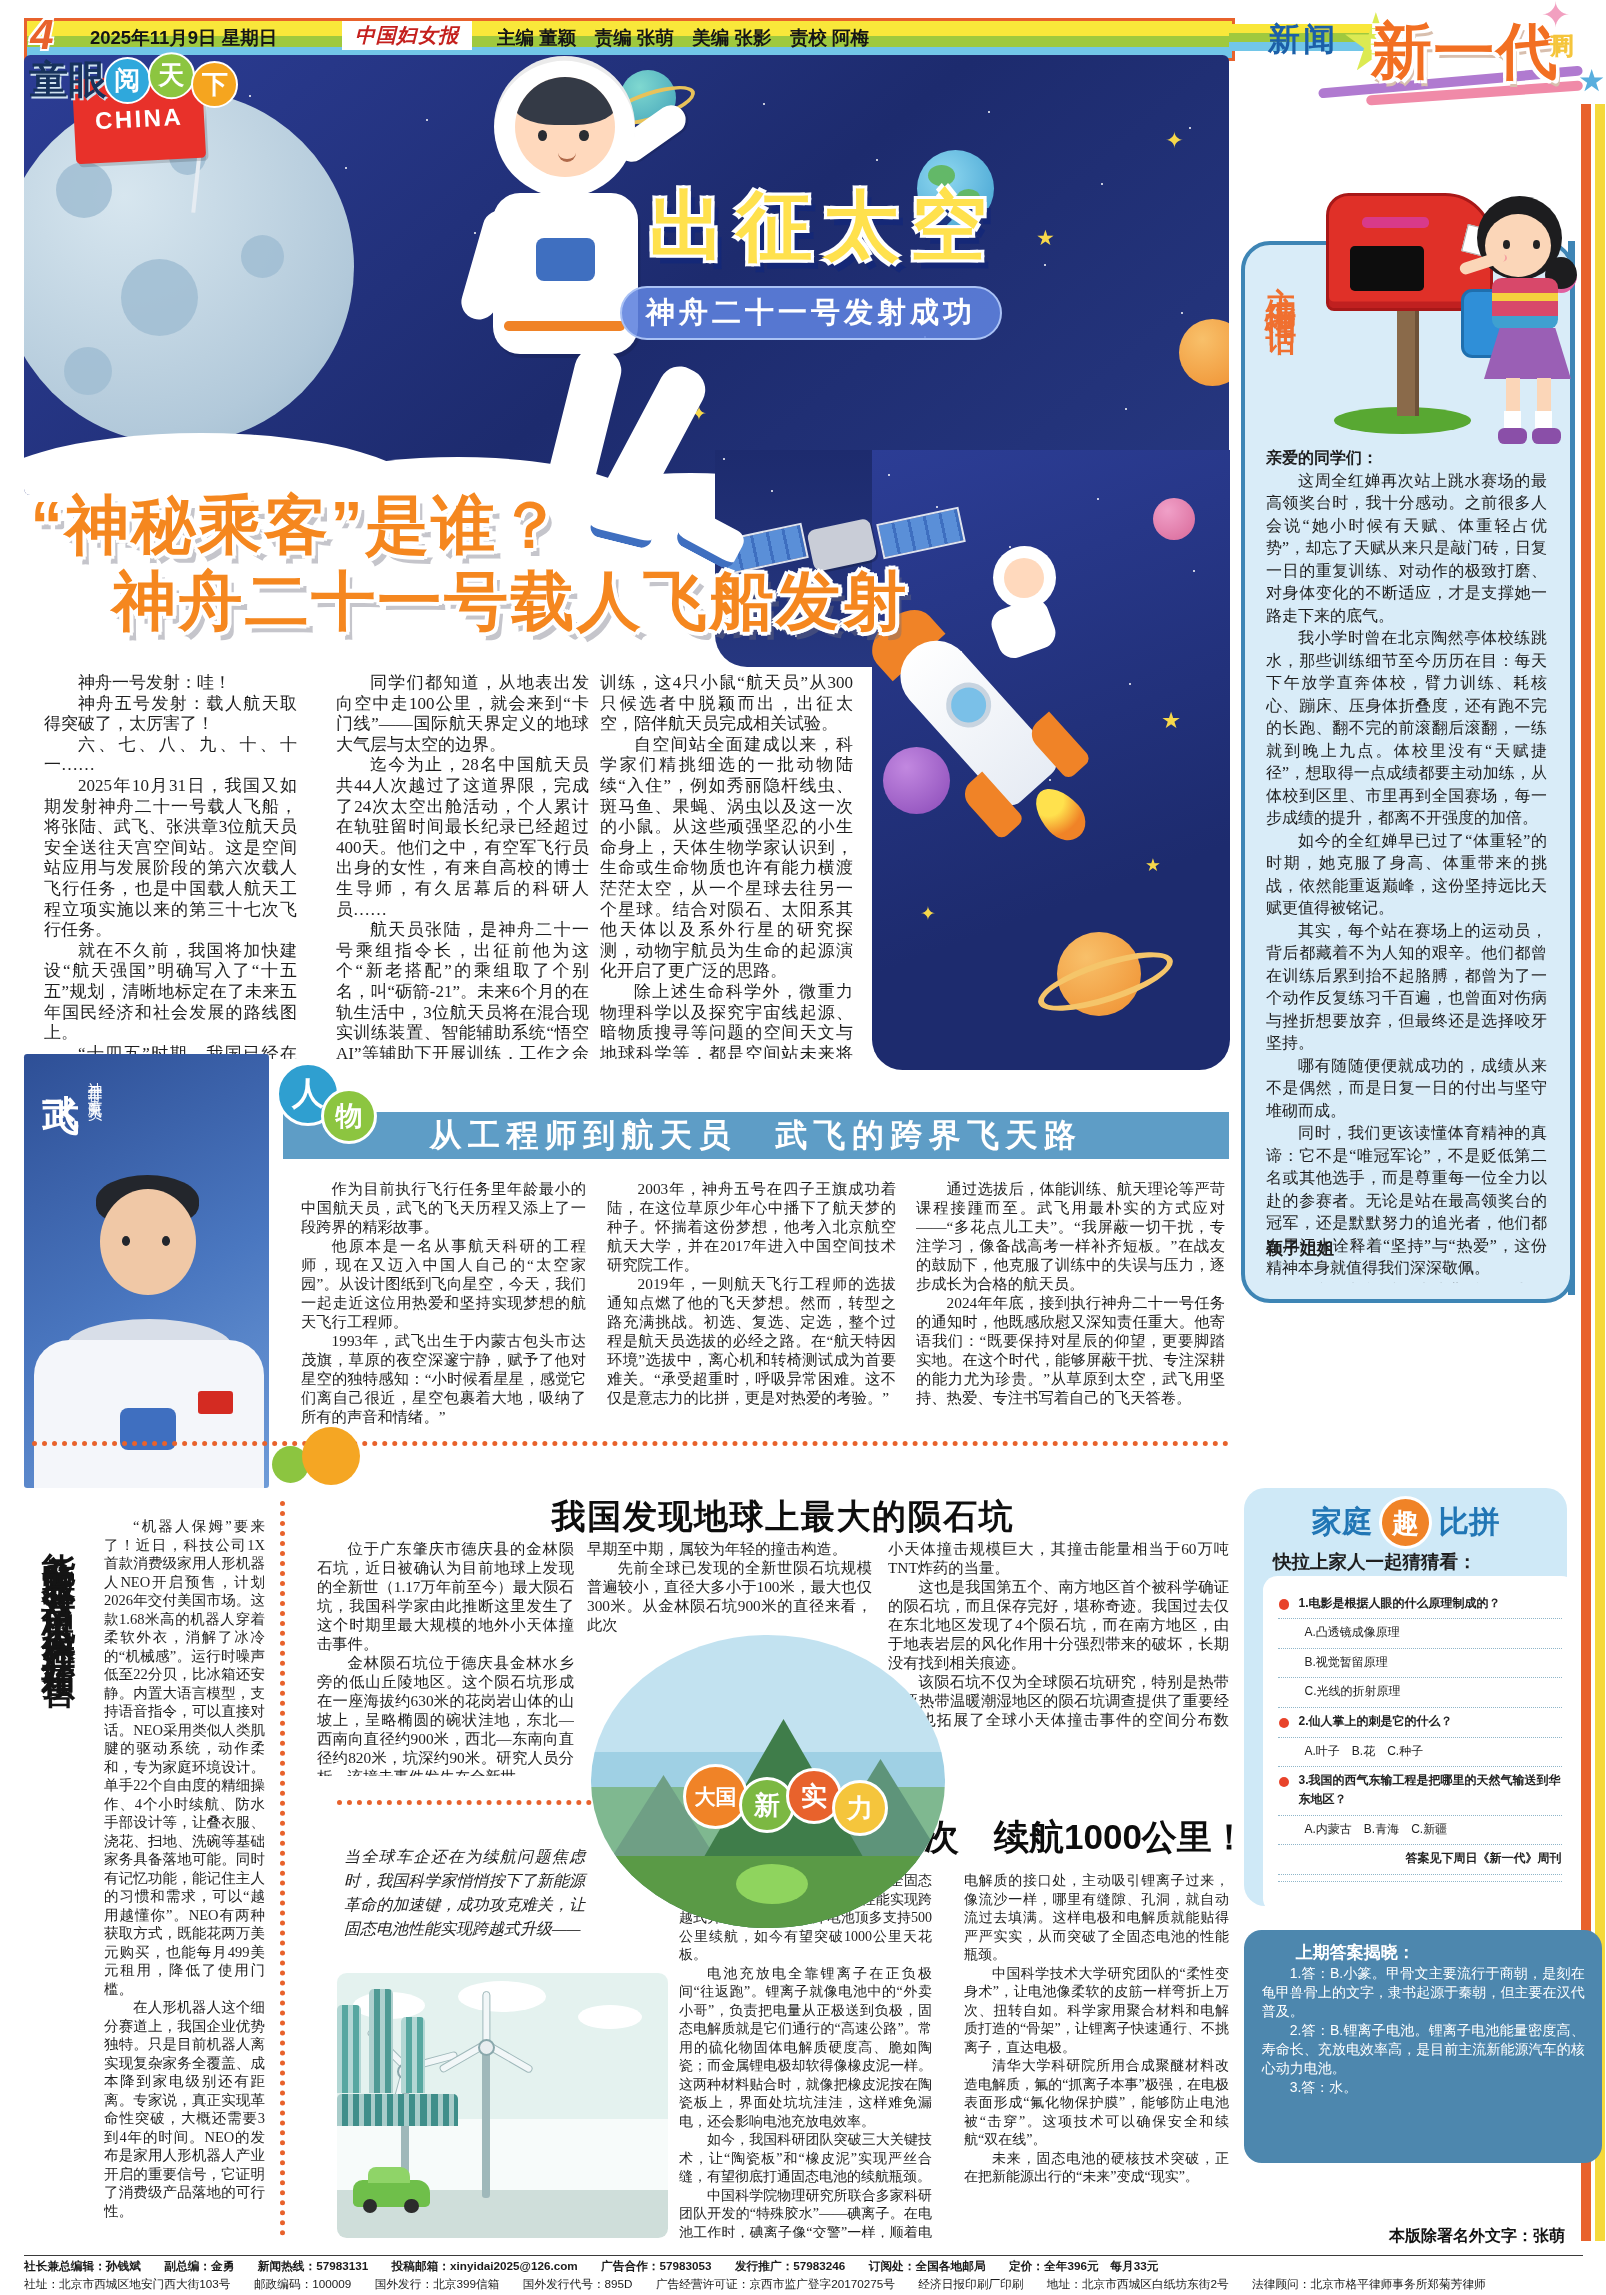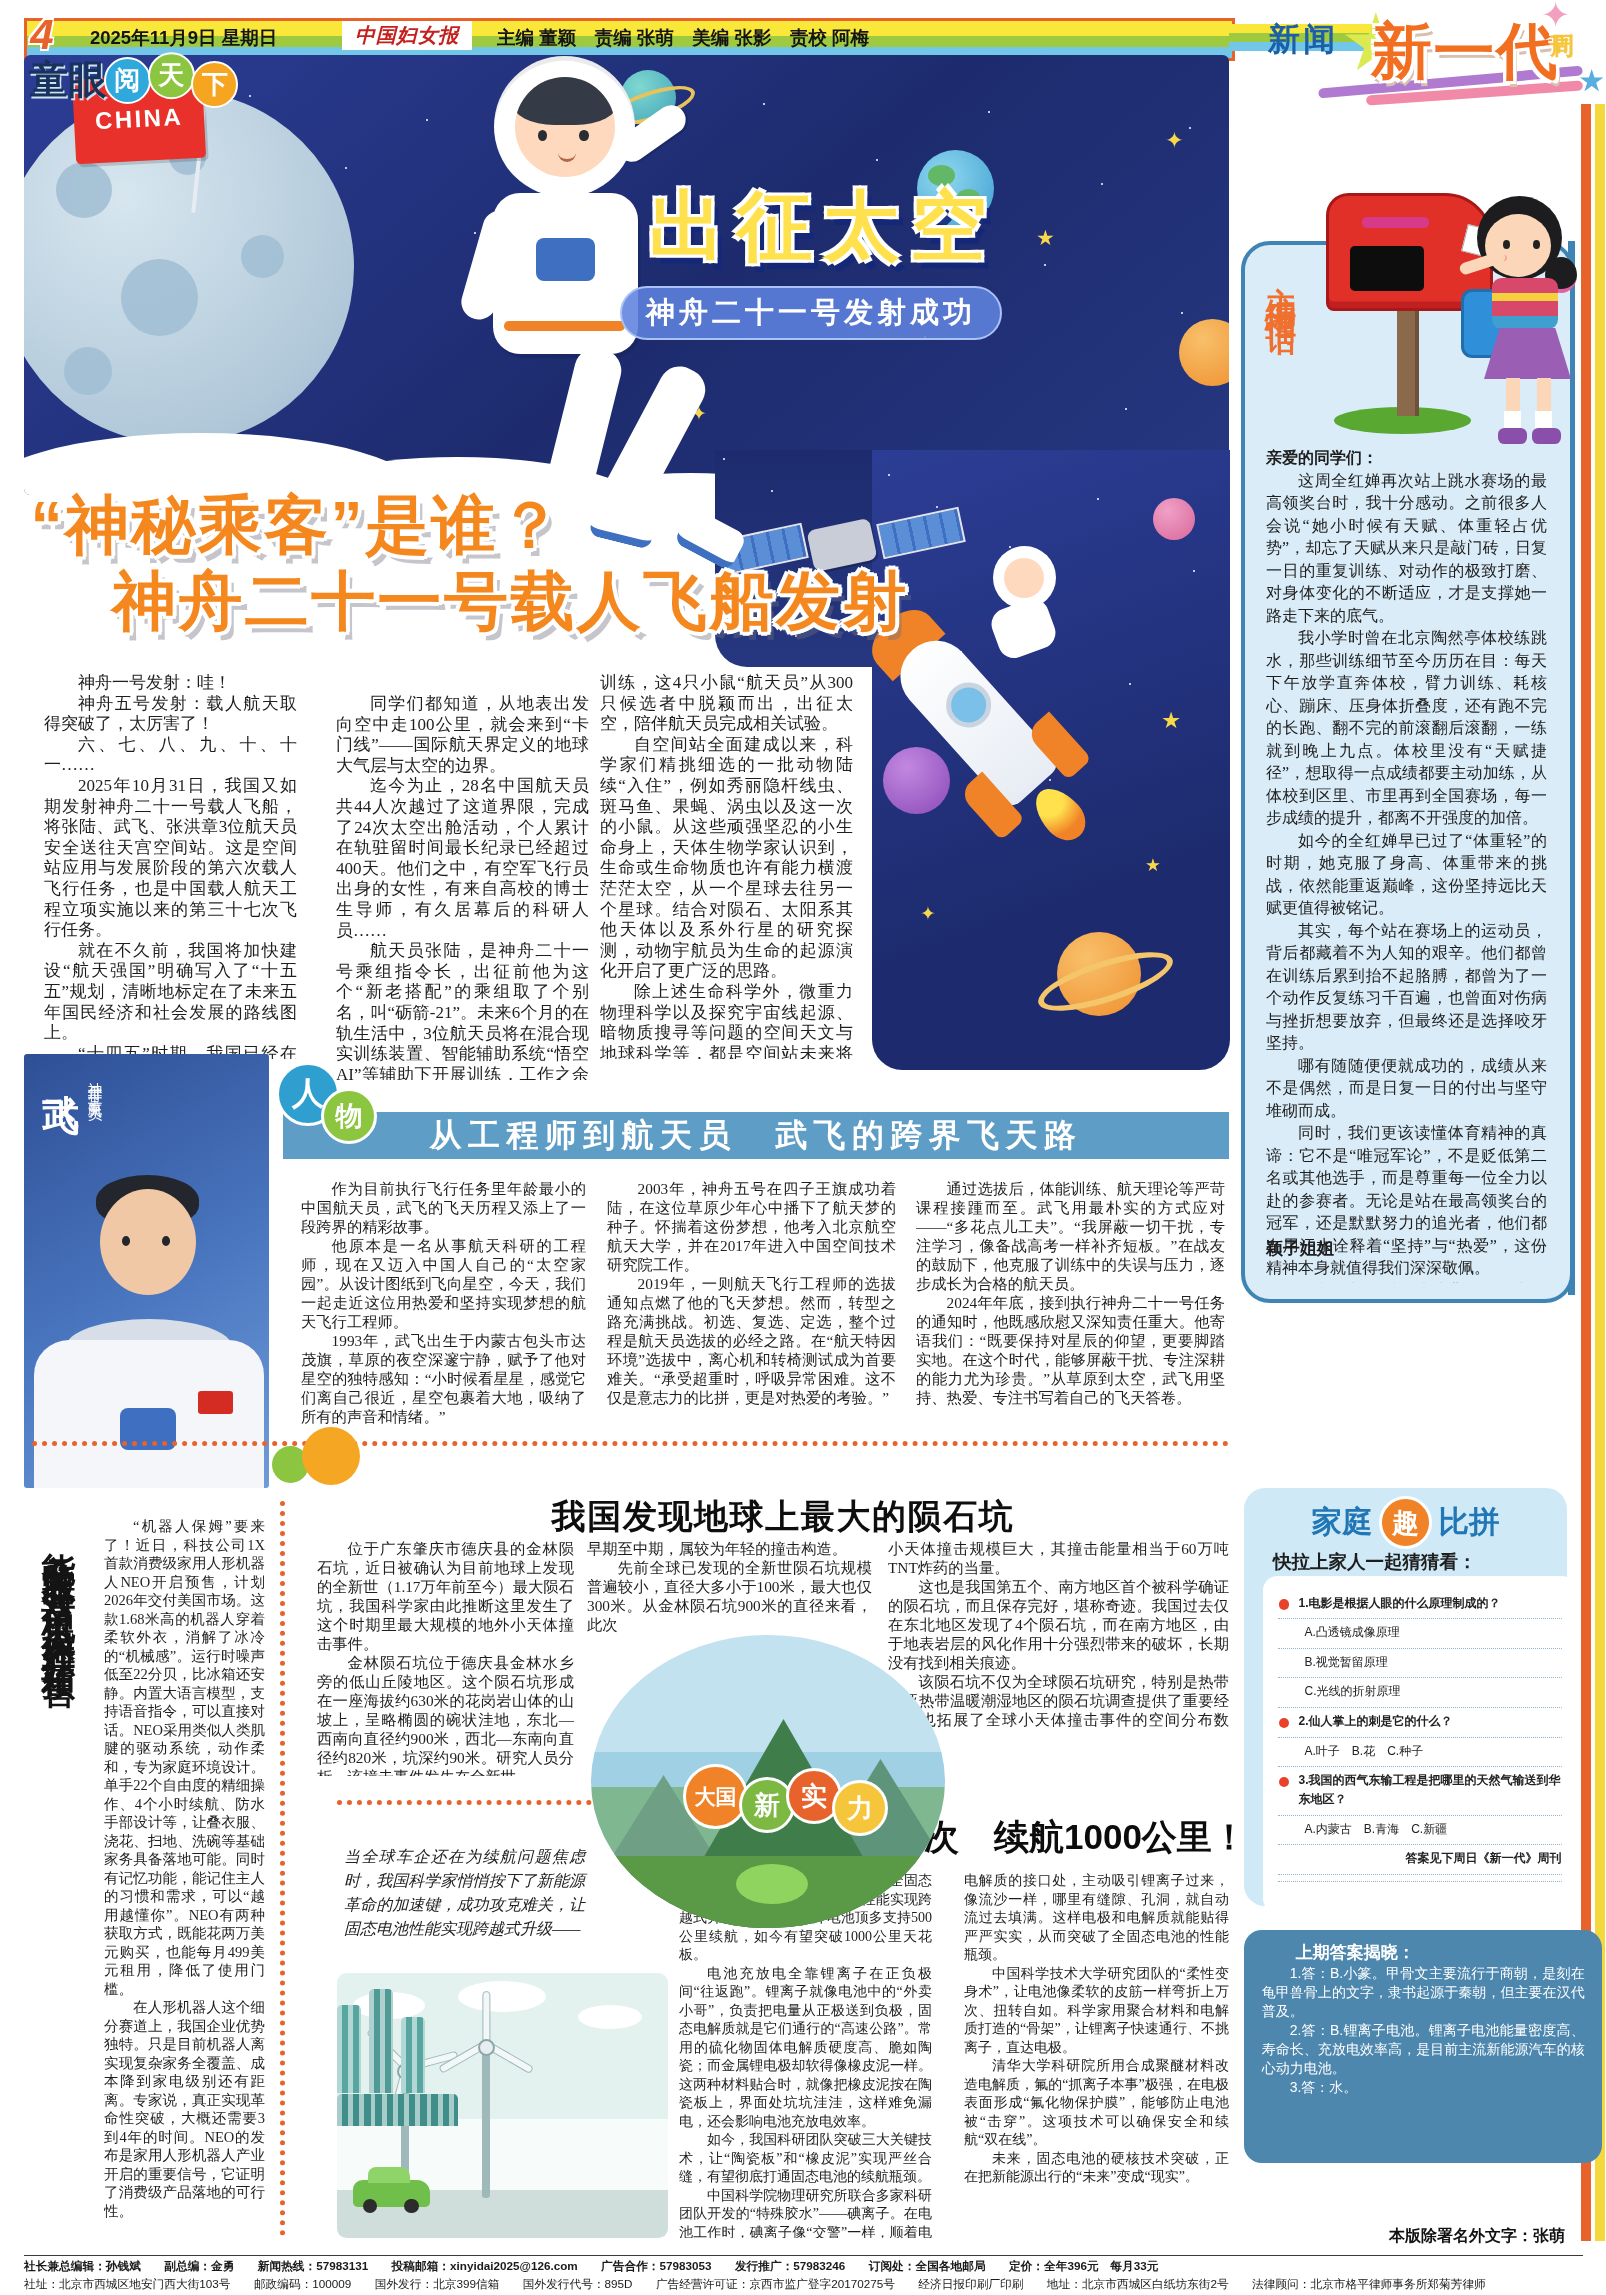--- a/index.html
+++ b/index.html
@@ -359,21 +359,21 @@
   <div class="abs headline" style="left:112px;top:558px;">神舟二十一号载人飞船发射</div>
 
   <div class="abs body-col" style="left:44px;top:673px;width:253px;height:386px;">
       <p>神舟一号发射：哇！</p>
       <p>神舟五号发射：载人航天取得突破了，太厉害了！</p>
       <p>六、七、八、九、十、十一……</p>
       <p>2025年10月31日，我国又如期发射神舟二十一号载人飞船，将张陆、武飞、张洪章3位航天员安全送往天宫空间站。这是空间站应用与发展阶段的第六次载人飞行任务，也是中国载人航天工程立项实施以来的第三十七次飞行任务。</p>
       <p>就在不久前，我国将加快建设“航天强国”明确写入了“十五五”规划，清晰地标定在了未来五年国民经济和社会发展的路线图上。</p>
       <p>“十四五”时期，我国已经在近地轨道建造起了一座能够实时通信、长期运行的空间站，推动空间科学、空间技术、空间应用全面发展；眺望更远处，还实现了从地月系探索到行星际探测的跨越式发展。</p>
     </div>
-  <div class="abs body-col" style="left:336px;top:694px;width:253px;height:386px;">
+  <div class="abs body-col" style="left:336px;top:673px;width:253px;height:386px;">
       <p>同学们都知道，从地表出发向空中走100公里，就会来到“卡门线”——国际航天界定义的地球大气层与太空的边界。</p>
       <p>迄今为止，28名中国航天员共44人次越过了这道界限，完成了24次太空出舱活动，个人累计在轨驻留时间最长纪录已经超过400天。他们之中，有空军飞行员出身的女性，有来自高校的博士生导师，有久居幕后的科研人员……</p>
       <p>航天员张陆，是神舟二十一号乘组指令长，出征前他为这个“新老搭配”的乘组取了个别名，叫“砺箭-21”。未来6个月的在轨生活中，3位航天员将在混合现实训练装置、智能辅助系统“悟空AI”等辅助下开展训练，工作之余使用“烤箱”在轨烹饪食材，还能在“太空菜园”采摘到新鲜的蔬果。</p>
     </div>
   <div class="abs body-col cont-first" style="left:600px;top:673px;width:253px;height:386px;">
       <p>训练，这4只小鼠“航天员”从300只候选者中脱颖而出，出征太空，陪伴航天员完成相关试验。</p>
       <p>自空间站全面建成以来，科学家们精挑细选的一批动物陆续“入住”，例如秀丽隐杆线虫、斑马鱼、果蝇、涡虫以及这一次的小鼠。从这些顽强坚忍的小生命身上，天体生物学家认识到，生命或生命物质也许有能力横渡茫茫太空，从一个星球去往另一个星球。结合对陨石、太阳系其他天体以及系外行星的研究探测，动物宇航员为生命的起源演化开启了更广泛的思路。</p>
       <p>除上述生命科学外，微重力物理科学以及探究宇宙线起源、暗物质搜寻等问题的空间天文与地球科学等，都是空间站未来将重点开展的研究方向。希望此次任务顺利推进，为我国乃至全球的空间生命科学积累宝贵数据，也期待未来人类在探索宇宙的道路上，走得更稳、更远。</p>
     </div>
 

